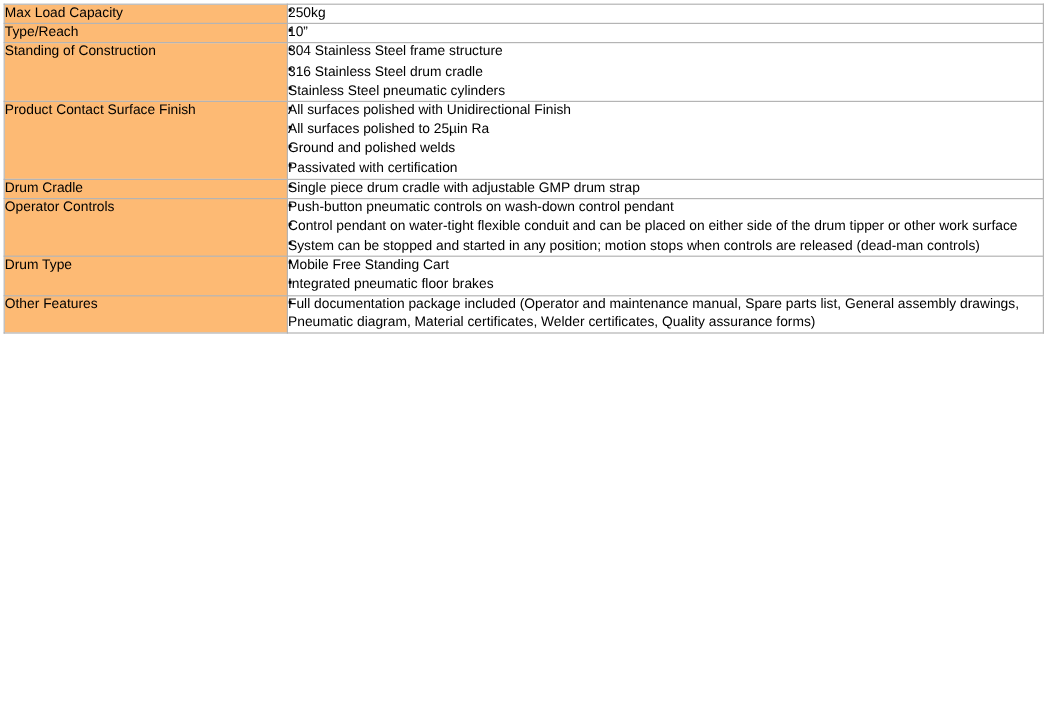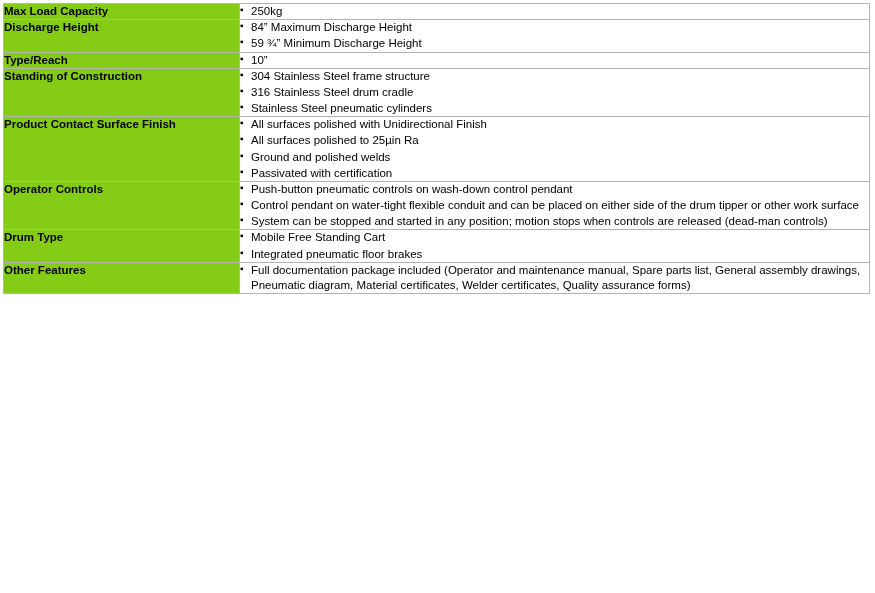--- a/index.html
+++ b/index.html
@@ -22,40 +22,39 @@
     border: 1px solid #b4b4b4;
   }
   #spec-table col.label-col { width: 236px; }
   #spec-table col.value-col { width: 630px; }
   #spec-table td {
     border: 1px solid #b4b4b4;
     vertical-align: top;
     padding: 0;
   }
   td.label-cell {
-    background: #84cc16;
-    font-weight: bold;
+    background: #fdba74;
+    font-weight: normal;
     font-size: 11.5px;
     line-height: 1.25;
     padding: 9px 8px 9px 8px;
   }
   td.value-cell {
     background: #ffffff;
     font-size: 11.5px;
     line-height: 1.32;
     padding: 8px 7px 8px 7px;
   }
   ul.bullets {
     list-style: none;
     margin: 0;
     padding: 0;
   }
   ul.bullets li {
     position: relative;
-    padding-left: 11px;
     margin: 0 0 1px 0;
   }
   ul.bullets li:last-child { margin-bottom: 0; }
   ul.bullets li::before {
     content: "\25AA";
     position: absolute;
     left: 0;
     top: -1px;
     font-size: 10px;
     line-height: 1.45;
@@ -73,29 +72,20 @@
   <tbody>
       <tr>
         <td class="label-cell">Max Load Capacity</td>
         <td class="value-cell">
           <ul class="bullets">
             <li>250kg</li>
           </ul>
         </td>
       </tr>
       <tr>
-        <td class="label-cell">Discharge Height</td>
-        <td class="value-cell">
-          <ul class="bullets">
-            <li>84” Maximum Discharge Height</li>
-            <li>59 ¾” Minimum Discharge Height</li>
-          </ul>
-        </td>
-      </tr>
-      <tr>
         <td class="label-cell">Type/Reach</td>
         <td class="value-cell">
           <ul class="bullets">
             <li>10”</li>
           </ul>
         </td>
       </tr>
       <tr>
         <td class="label-cell">Standing of Construction</td>
         <td class="value-cell">
@@ -107,20 +97,28 @@
         </td>
       </tr>
       <tr>
         <td class="label-cell">Product Contact Surface Finish</td>
         <td class="value-cell">
           <ul class="bullets">
             <li>All surfaces polished with Unidirectional Finish</li>
             <li>All surfaces polished to 25µin Ra</li>
             <li>Ground and polished welds</li>
             <li>Passivated with certification</li>
+          </ul>
+        </td>
+      </tr>
+      <tr>
+        <td class="label-cell">Drum Cradle</td>
+        <td class="value-cell">
+          <ul class="bullets">
+            <li>Single piece drum cradle with adjustable GMP drum strap</li>
           </ul>
         </td>
       </tr>
       <tr>
         <td class="label-cell">Operator Controls</td>
         <td class="value-cell">
           <ul class="bullets">
             <li>Push-button pneumatic controls on wash-down control pendant</li>
             <li>Control pendant on water-tight flexible conduit and can be placed on either side of the drum tipper or other work surface</li>
             <li>System can be stopped and started in any position; motion stops when controls are released (dead-man controls)</li>

